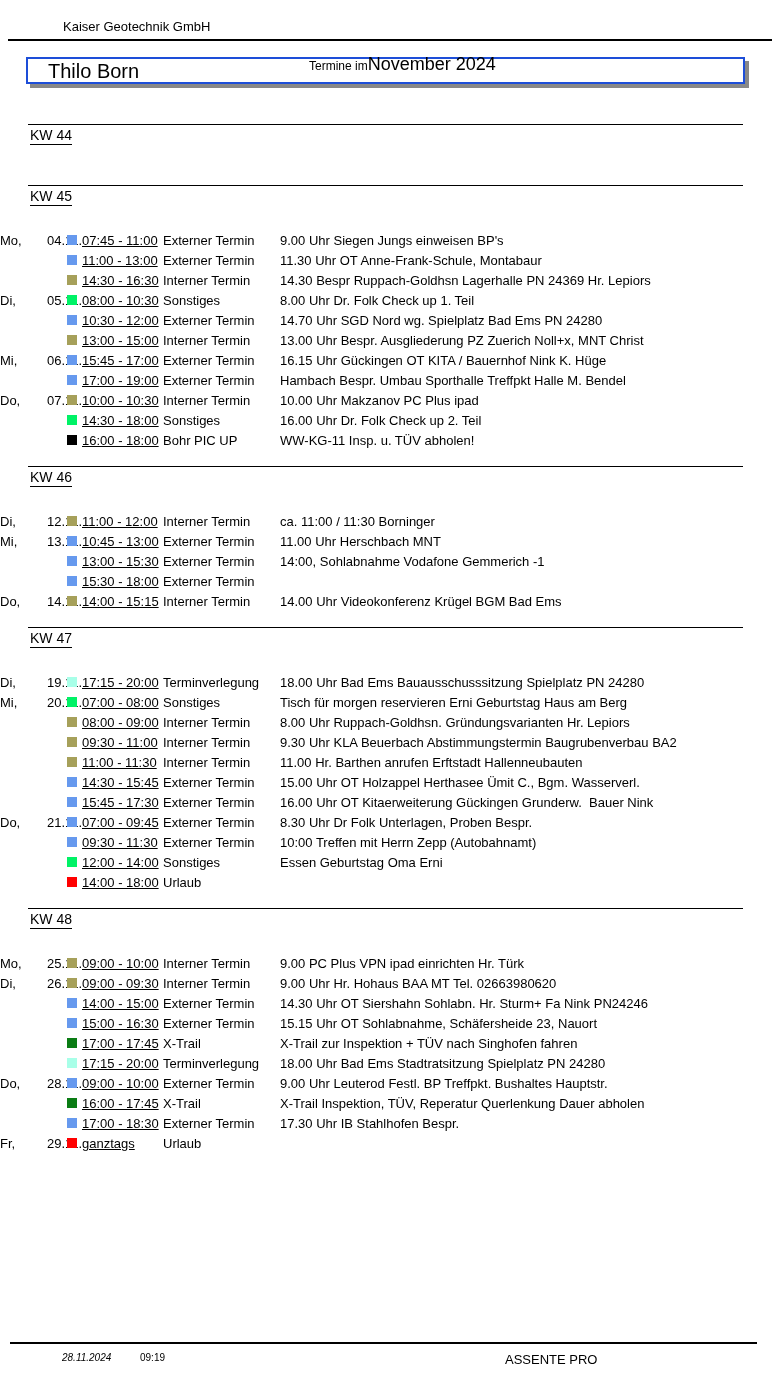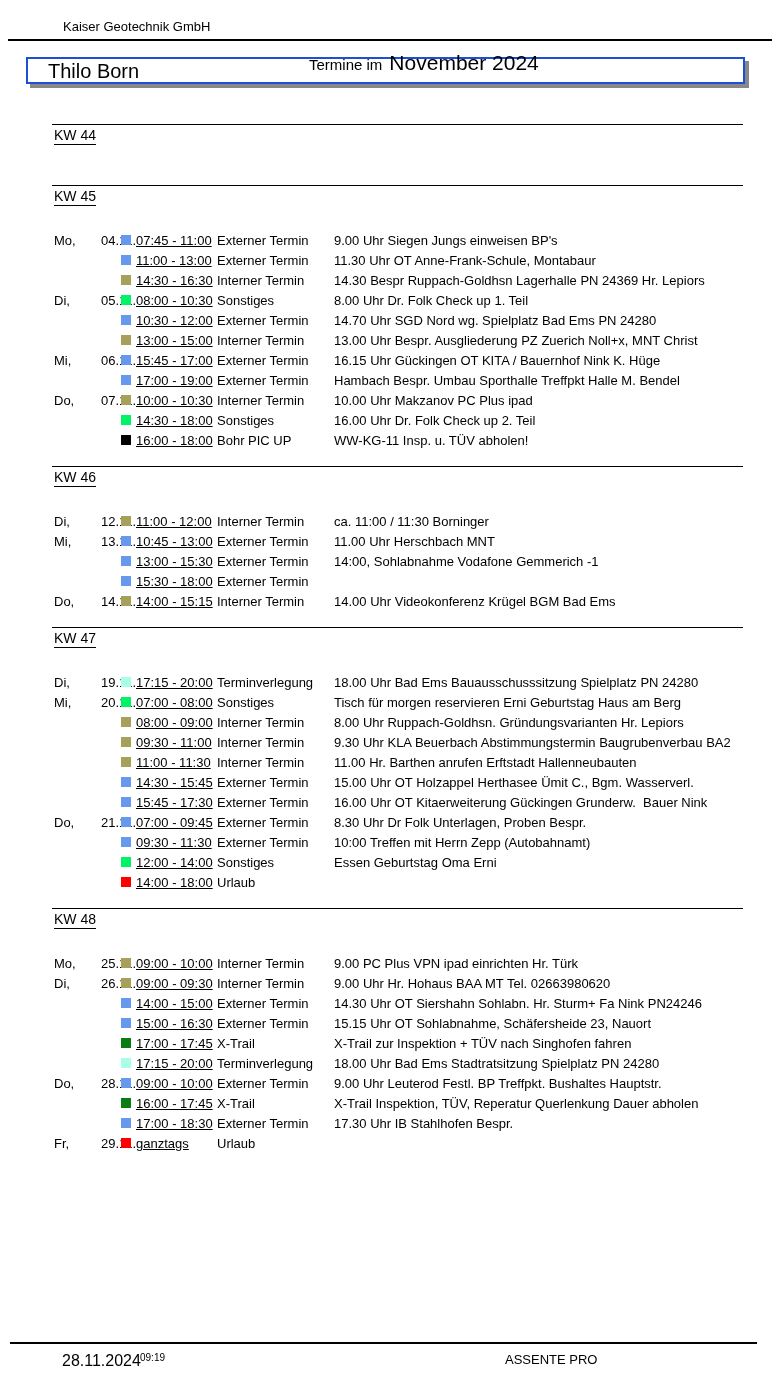--- a/index.html
+++ b/index.html
@@ -15,43 +15,43 @@
   .company { position:absolute; left:63px; top:19px; font-size:13px; }
   .header-rule { position:absolute; left:8px; top:39px; width:764px; border-top:2px solid #000; }
 
   
   .title-box {
     position:absolute; left:26px; top:57px; width:719px; height:27px;
     border:2px solid #1d4ed8; background:#fff; box-shadow:4px 4px 0 #888;
   }
   .person { position:absolute; left:20px; top:50%; transform:translateY(-50%); font-size:20px; }
   .termine-wrap { position:absolute; left:281px; bottom:7px; }
-  .termine-prefix { font-size:15px; margin-right:7px; }
-  .termine-month { font-size:21px; }
+  .termine-prefix { font-size:12px; }
+  .termine-month { font-size:18px; }
 
   
-  .content { position:absolute; left:0; top:124px; width:780px;padding-left:24px; }
+  .content { position:absolute; left:0; top:124px; width:780px; }
   .kw-section { padding-bottom:16px; }
   .kw-rule { border-top:1px solid #000; margin:0 37px 0 28px; }
   .kw-label {
     display:inline-block; margin:3px 0 0 30px; font-size:14px;
     line-height:14px; padding-bottom:2px; border-bottom:1px solid #000;
   }
   .rows { margin-top:24px; }
   .row { display:flex; align-items:center; height:20px; font-size:13px; }
-  .day { display:flex; width:66px; margin-left:30px; flex:none;gap:20px; }
+  .day { display:flex; width:66px; flex:none;gap:20px; }
   .day-abbrev { width:27px; flex:none; }
   .square { width:10px; height:10px; flex:none; margin-left:1px; }
   .time { width:81px; margin-left:5px; flex:none;text-decoration:underline; }
   .category { width:117px; flex:none; }
   .desc { flex:1; white-space:pre; }
 
   
   .footer { position:absolute; left:10px; top:1342px; width:747px; border-top:2px solid #000; }
-  .footer-date { position:absolute; left:52px; top:8px; font-size:16px; }
+  .footer-date { position:absolute; left:52px; top:8px; font-size:10px;font-style:italic; }
   .footer-time { position:absolute; left:130px; top:8px; font-size:10px; }
   .footer-app  { position:absolute; left:495px; top:8px; font-size:13px; }
 </style>
 </head>
 <body>
 
 <div class="page">
 
   <div class="company">Kaiser Geotechnik GmbH</div>
   <div class="header-rule"></div>

